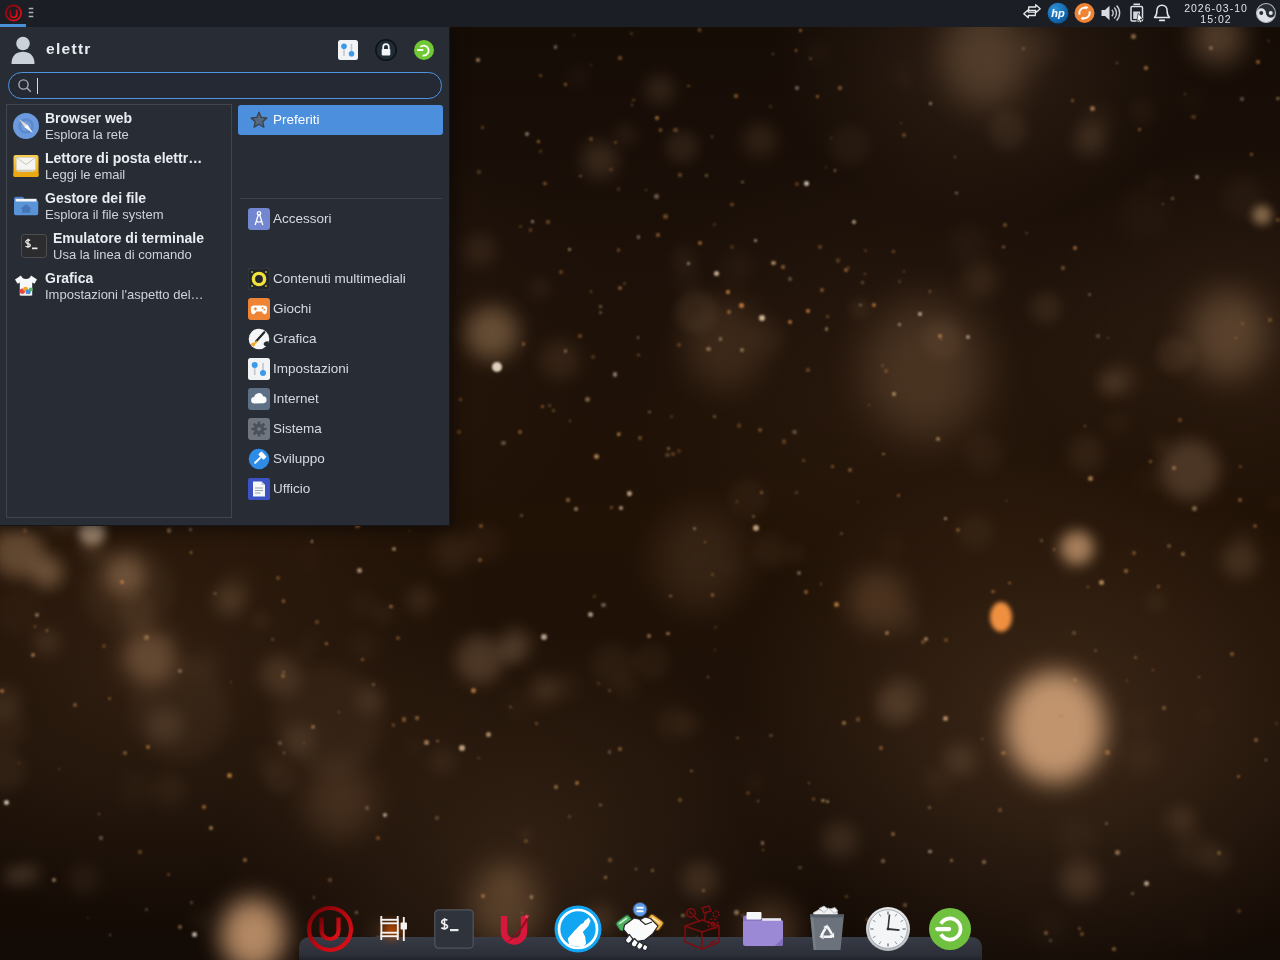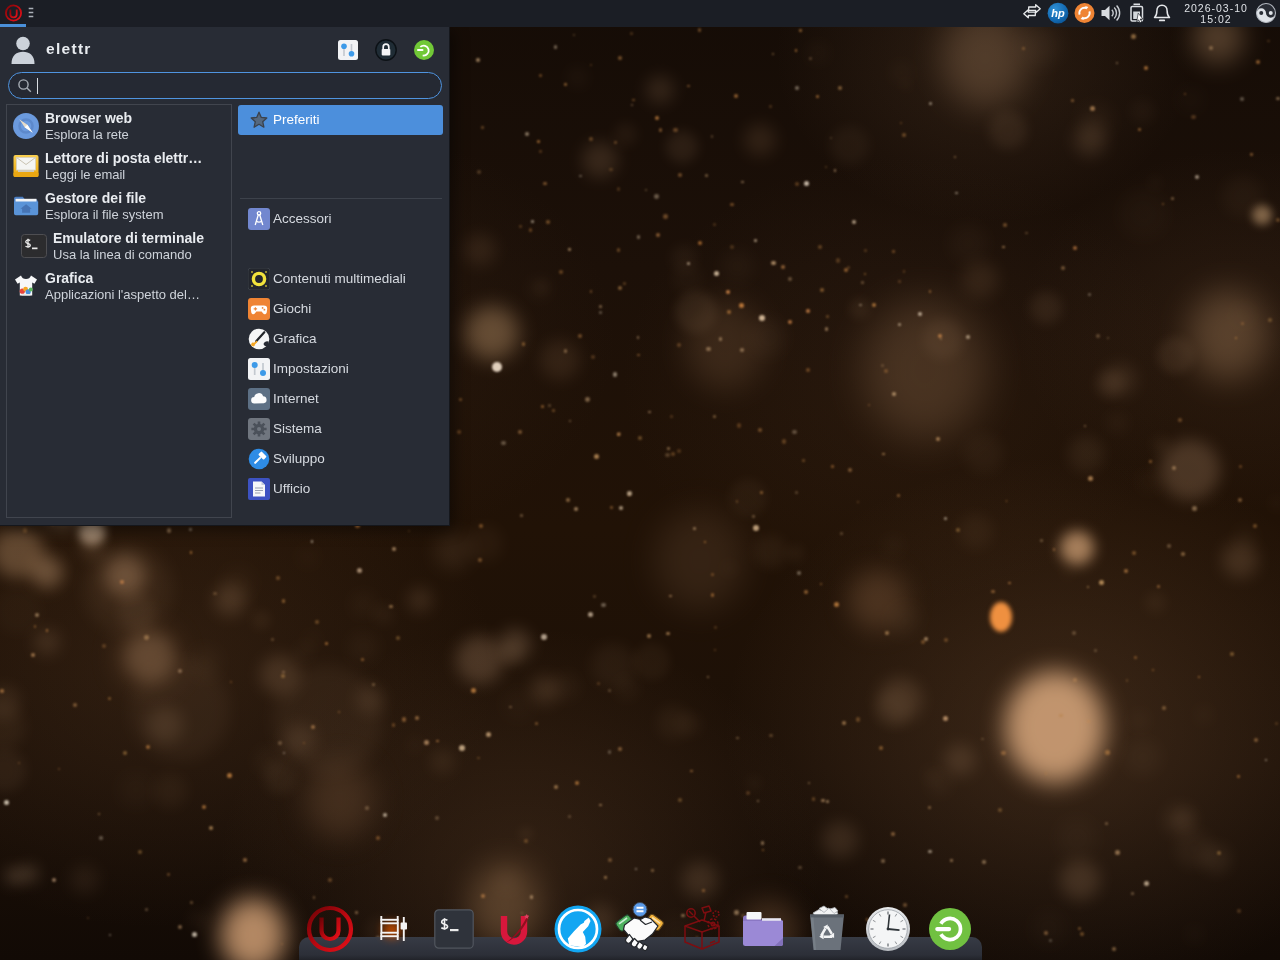--- a/index.html
+++ b/index.html
@@ -834,21 +834,21 @@
 <div class="litem" style="left:7px;top:239px">
       <svg class="licon" viewBox="0 0 28 28">
  <path d="M9 3.5 L3 7.5 l2.6 4.2 2.2 -1.2 v13 h12.4 v-13 l2.2 1.2 L25 7.5 l-6 -4 a5.3 5.3 0 0 1 -10 0 z" fill="#f7f8f9"></path>
  <circle cx="10.3" cy="19.2" r="2.6" fill="#e8453c"></circle>
  <circle cx="13.6" cy="17.2" r="2.4" fill="#f5a623"></circle>
  <circle cx="16.2" cy="19.8" r="2.6" fill="#4a90d9"></circle>
  <circle cx="18.8" cy="17.6" r="2" fill="#5cb85c"></circle>
  <path d="M9.5 22 h9 v1.5 h-9 z" fill="#e8e8e8"></path>
 </svg>
       <div class="ltit">Grafica</div>
-      <div class="lsub">Applicazioni l'aspetto del…</div>
+      <div class="lsub">Impostazioni l'aspetto del…</div>
     </div>
  <div id="rsep"></div>
 <div class="ritem sel" style="top:78px">
       <svg class="ricon" style="width:18px;height:18px;left:12px;top:6px" viewBox="0 0 18 18">
  <path d="M9 1.2 L11.3 6.4 16.8 7 12.7 10.7 13.9 16.2 9 13.3 4.1 16.2 5.3 10.7 1.2 7 6.7 6.4 Z" fill="#54687f" stroke="#3a414b" stroke-width="1.3" stroke-linejoin="round"></path>
 </svg>
       <div class="rtxt">Preferiti</div>
     </div>
 <div class="ritem" style="top:177px">
       <svg class="ricon" viewBox="0 0 22 22">

